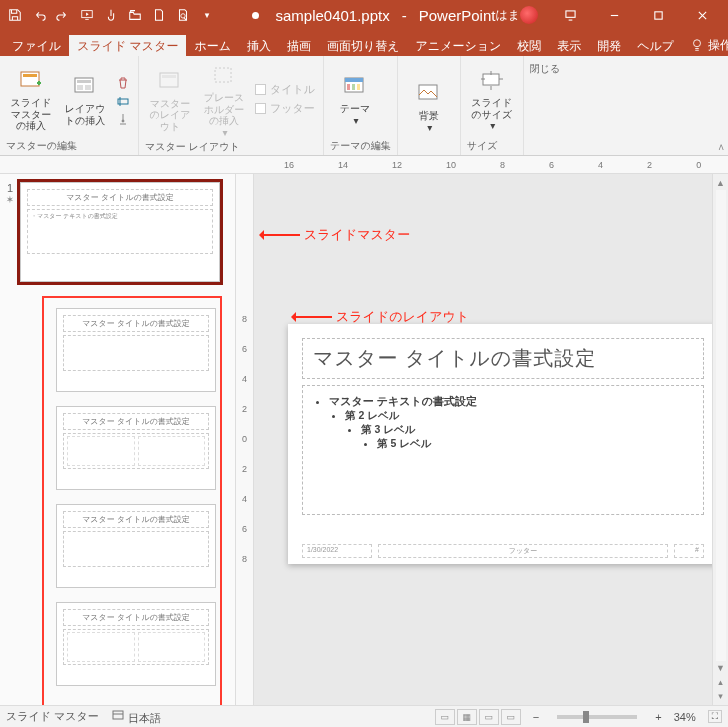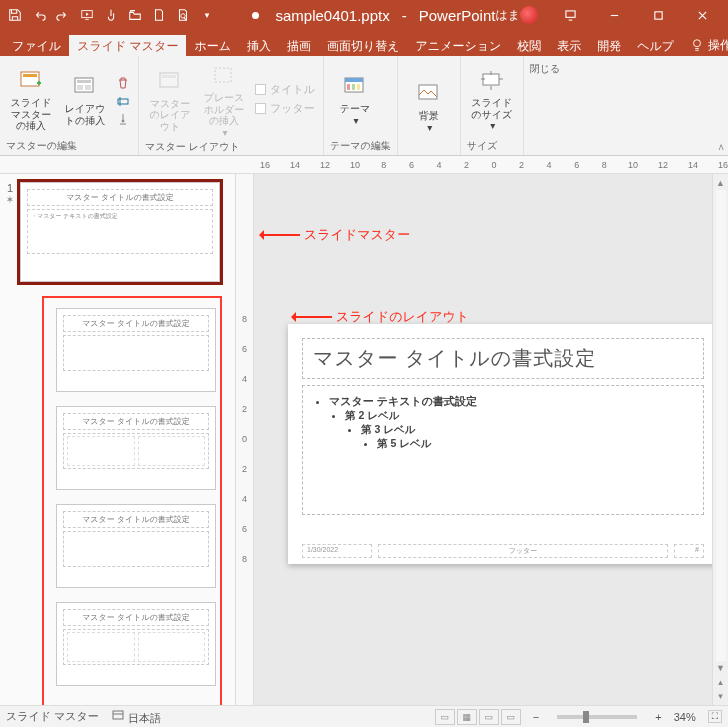--- a/index.html
+++ b/index.html
@@ -126,21 +126,21 @@
     position: relative;
     display: flex;
     align-items: center;
     font-size: 9px;
     color: #777;
     padding-left: 260px;
     gap: 20px;
     overflow: hidden;
     white-space: nowrap;
   }
-  .ruler-h span { width: 18px; display:inline-block; text-align:center; }
+  .ruler-h span { width: 18px; display:inline-block; text-align:center;margin-left:24px; }
   .ruler-v {
     width: 18px;
     background: #f8f8f8;
     border-right: 1px solid #ddd;
     padding-top: 140px;
     font-size: 9px;
     color: #777;
     display:flex; flex-direction:column; align-items:center;
     gap: 20px;
   }

